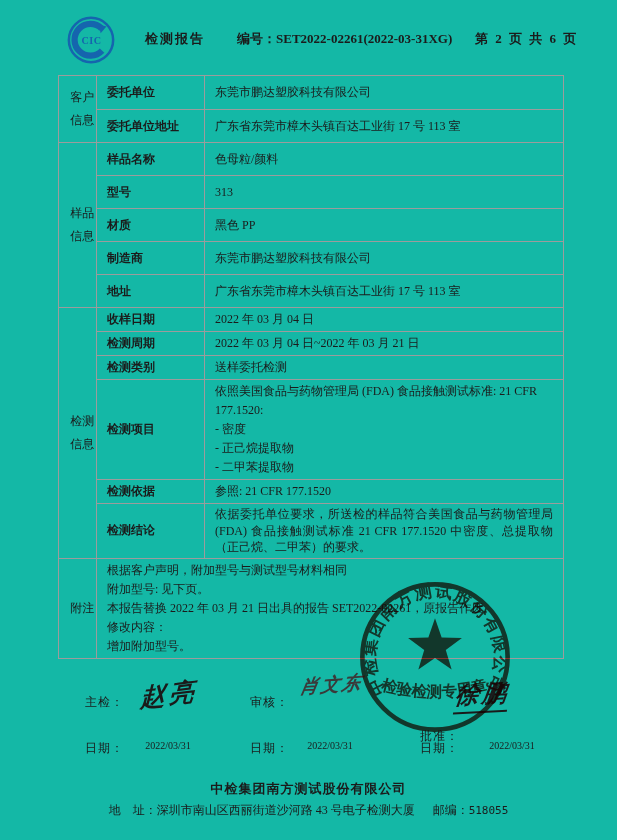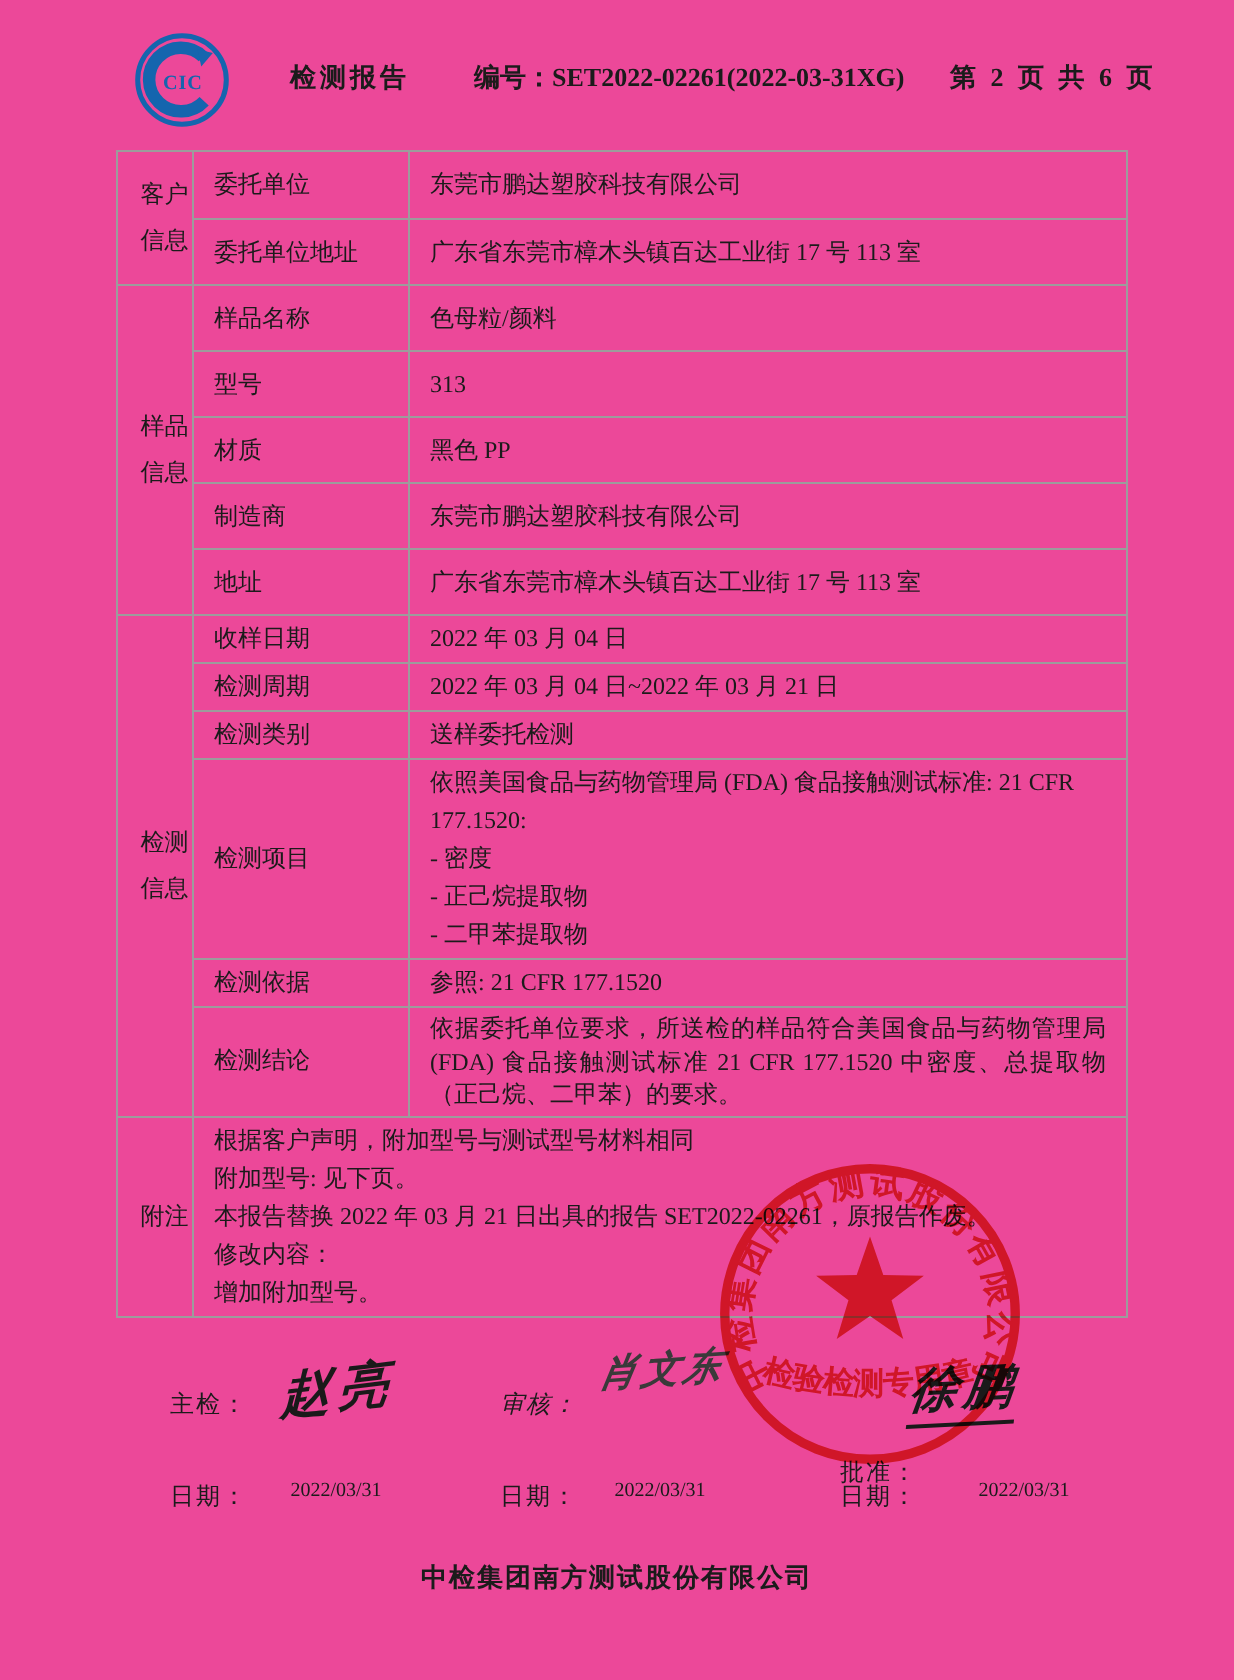--- a/index.html
+++ b/index.html
@@ -4,34 +4,34 @@
 <style>
   :root{
     --ink:#1b1b1b;
     --border:#9c9c9c;
     --stamp:#dd3327;
     --logo-blue:#1565ae;
     --link:#0000cc;
   }
   html,body{margin:0;padding:0;background:#ffffff;}
   body{font-family:"Liberation Serif","DejaVu Serif",serif;color:var(--ink);}
-  .page{position:relative;width:617px;height:840px;background:#ec4899;overflow:hidden;}
+  .page{position:relative;width:617px;height:840px;background:#14b8a6;overflow:hidden;}
 
   
   .logo{position:absolute;left:62px;top:14px;width:58px;height:52px;}
   .hdr-title{position:absolute;left:145px;top:30px;font-size:13px;font-weight:bold;letter-spacing:2px;}
   .hdr-no{position:absolute;left:237px;top:30px;font-size:13px;font-weight:bold;}
   .hdr-page{position:absolute;left:475px;top:30px;font-size:13px;font-weight:bold;letter-spacing:2px;}
 
   
   table.info{position:absolute;left:58px;top:75px;width:505px;border-collapse:collapse;table-layout:fixed;}
   table.info td{border:1px solid var(--border);font-size:12px;vertical-align:middle;padding:2px 10px;overflow:hidden;}
   td.group{text-align:center;padding:0;}
   .glabel{width:2.2em;margin:0 auto;word-break:break-all;line-height:1.9;}
-  td.flabel{padding-left:12px;}
+  td.flabel{padding-left:12px;font-weight:bold;}
   td.fvalue{padding-left:12px;}
   tr.h34{height:34px;} tr.h33{height:33px;} tr.h24{height:24px;}
   tr.items{height:96px;} tr.concl{height:48px;} tr.remarks{height:96px;}
   .mline{line-height:19px;}
   .concl-text{line-height:16.5px;text-align:justify;}
   .rem-line{line-height:19px;}
 
   
   .siglabel{position:absolute;font-size:12px;letter-spacing:1px;}
   .sig{position:absolute;font-style:italic;font-weight:bold;color:#1a1a1a;
@@ -162,21 +162,21 @@
         <div class="rem-line">修改内容：</div>
         <div class="rem-line">增加附加型号。</div>
       </td>
     </tr>
   </tbody>
     </table>
 
   <span class="siglabel" style="left:85px;top:694px;">主检：</span>
   <span class="sig sig1">赵亮</span>
 
-  <span class="siglabel" style="left:250px;top:694px;font-style:italic;">审核：</span>
+  <span class="siglabel" style="left:250px;top:694px;">审核：</span>
   <span class="sig sig2">肖文东</span>
 
   <span class="siglabel" style="left:420px;top:728px;">批准：</span>
   <span class="sig sig3">徐鹏</span>
 
   <span class="datelabel" style="left:85px;">日期：</span>
   <span class="dateval" style="left:118px;">2022/03/31</span>
 
   <span class="datelabel" style="left:250px;">日期：</span>
   <span class="dateval" style="left:280px;">2022/03/31</span>
@@ -194,15 +194,16 @@
     <text fill="#dd3327" font-size="16.5" font-weight="bold" font-family="'Liberation Serif',serif">
       <textPath href="#ringpath" startOffset="0" textLength="250" lengthAdjust="spacing">中检集团南方测试股份有限公司</textPath>
     </text>
     <text fill="#dd3327" font-size="15" font-weight="bold" font-family="'Liberation Serif',serif">
       <textPath href="#lowpath" startOffset="2" textLength="104" lengthAdjust="spacing">检验检测专用章</textPath>
     </text>
   </svg>
 
   <div class="footer">
     <div class="f-company">中检集团南方测试股份有限公司</div>
+    <div class="f-line"><span>地　址：</span><span>深圳市南山区西丽街道沙河路 43 号电子检测大厦</span><span class="sp"></span><span>邮编：</span><span class="mono">518055</span></div>
   </div>
 
 </div>
 
 </body></html>

